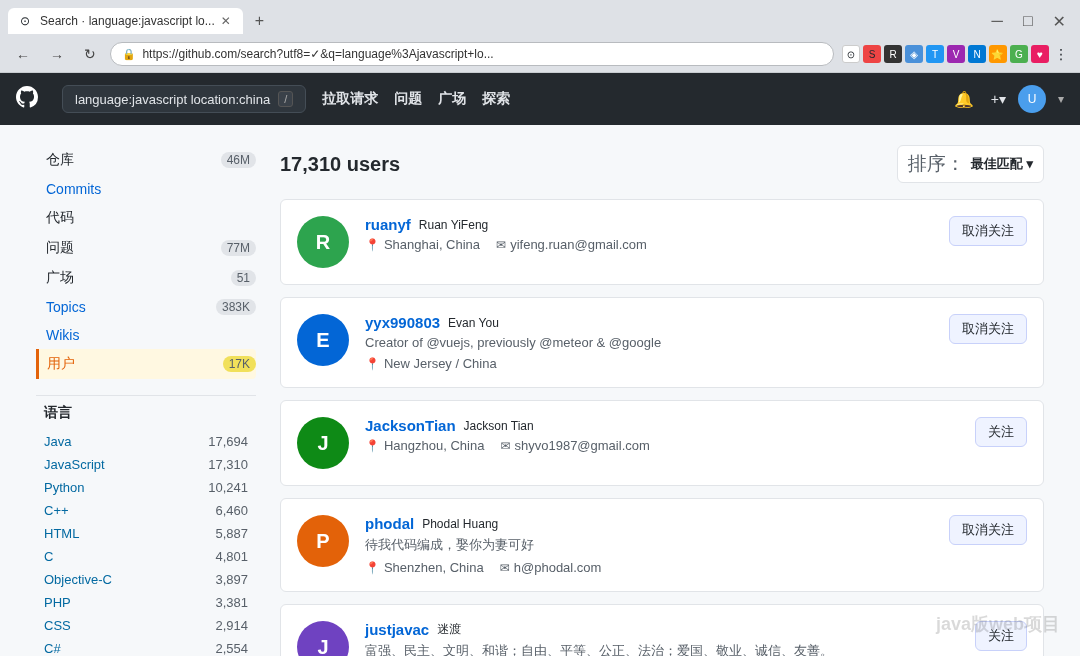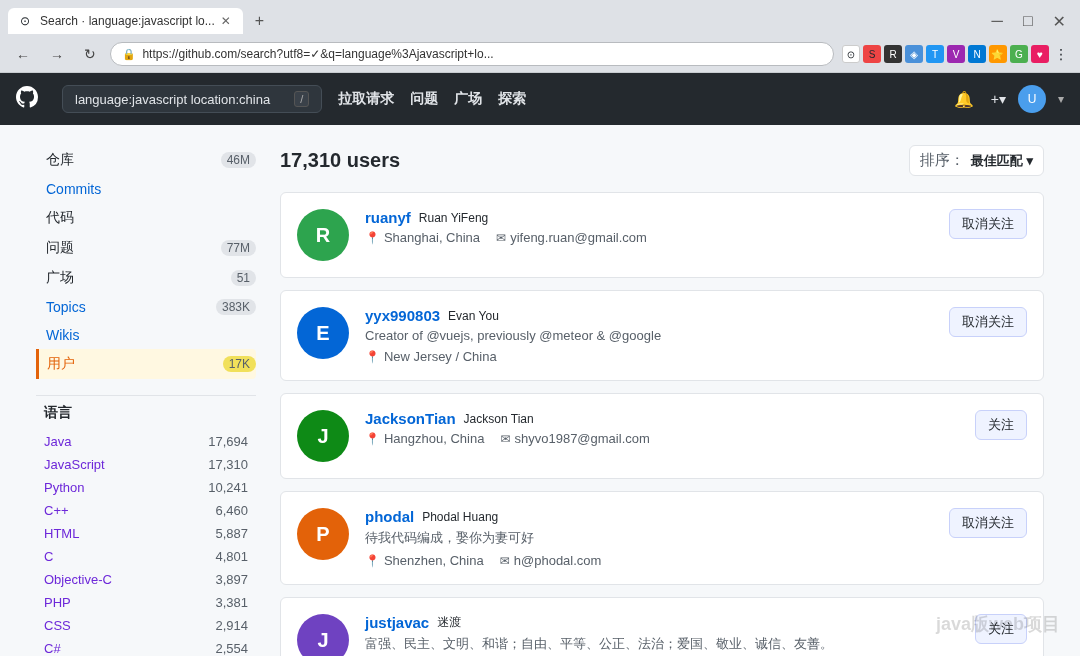--- a/index.html
+++ b/index.html
@@ -24,21 +24,21 @@
     .ext-icons { display: flex; gap: 3px; align-items: center; }
     .ext-icon { width: 18px; height: 18px; border-radius: 3px; display: inline-flex; align-items: center; justify-content: center; font-size: 10px; cursor: pointer; }
 
     
     .window-controls { display: flex; align-items: center; gap: 8px; margin-left: 8px; }
     .win-btn { background: none; border: none; cursor: pointer; font-size: 16px; color: #555; padding: 2px 6px; }
 
     
     .gh-header { background: #24292e; padding: 0 16px; display: flex; align-items: center; gap: 16px; height: 52px; }
     .gh-logo { color: #fff; font-size: 20px; margin-right: 8px; }
-    .gh-search-bar { background: #2f363d; border: 1px solid #444d56; border-radius: 6px; padding: 5px 12px; color: #fff; font-size: 13px; display: flex; align-items: center; gap: 24px; min-width: 240px; }
+    .gh-search-bar { background: #2f363d; border: 1px solid #444d56; border-radius: 6px; padding: 5px 12px; color: #fff; font-size: 13px; display: flex; align-items: center; gap: 8px; min-width: 240px; }
     .gh-search-text { color: #e1e4e8; font-size: 13px; flex: 1; }
     .gh-search-shortcut { background: #3a4149; border: 1px solid #555; border-radius: 3px; padding: 1px 5px; font-size: 11px; color: #aaa; }
     .gh-nav { display: flex; gap: 16px; color: #e1e4e8; font-size: 14px; font-weight: 600; }
     .gh-nav-item { cursor: pointer; color: #e1e4e8; }
     .gh-header-actions { display: flex; gap: 12px; align-items: center; margin-left: auto; }
     .gh-icon-btn { background: none; border: none; color: #e1e4e8; cursor: pointer; font-size: 16px; padding: 4px; }
     .gh-avatar { width: 28px; height: 28px; background: #4a9eed; border-radius: 50%; display: flex; align-items: center; justify-content: center; color: #fff; font-size: 12px; cursor: pointer; }
     .gh-plus-btn { background: none; border: none; color: #e1e4e8; cursor: pointer; font-size: 14px; display: flex; align-items: center; gap: 2px; }
 
     
@@ -52,29 +52,29 @@
     .sidebar-item-label { font-size: 14px; color: #0366d6; }
     .sidebar-item-label.plain { color: #24292e; }
     .sidebar-item-label.active-label { color: #e36209; font-weight: 400; }
     .sidebar-count { font-size: 12px; color: #586069; background: #e1e4e8; border-radius: 10px; padding: 1px 6px; }
     .sidebar-item.active .sidebar-count { background: #f1e05a; }
     .sidebar-divider { border: none; border-top: 1px solid #e1e4e8; margin: 8px 0; }
 
     .lang-section { margin-top: 16px; }
     .lang-title { font-size: 14px; font-weight: 600; color: #24292e; margin-bottom: 8px; padding-left: 8px; }
     .lang-item { display: flex; justify-content: space-between; align-items: center; padding: 4px 8px; cursor: pointer; }
-    .lang-name { font-size: 13px; color: #6d28d9; }
+    .lang-name { font-size: 13px; color: #0369a1; }
     .lang-count { font-size: 13px; color: #586069; }
 
     
     .results-area { flex: 1; }
     .results-header { display: flex; justify-content: space-between; align-items: center; margin-bottom: 16px; }
     .results-count { font-size: 20px; font-weight: 600; color: #24292e; }
     .sort-dropdown { display: flex; align-items: center; gap: 6px; font-size: 13px; color: #586069; background: #fff; border: 1px solid #e1e4e8; border-radius: 6px; padding: 5px 10px; cursor: pointer; }
-    .sort-label { font-size: 15px; color: #586069; }
+    .sort-label { font-size: 19px; color: #586069; }
     .sort-value { color: #24292e; font-weight: 600; }
 
     
     .user-card { background: #fff; border: 1px solid #e1e4e8; border-radius: 6px; padding: 16px; margin-bottom: 12px; display: flex; align-items: flex-start; gap: 16px; }
     .user-avatar { width: 52px; height: 52px; border-radius: 50%; flex-shrink: 0; overflow: hidden; background: #ccc; }
     .avatar-placeholder { width: 100%; height: 100%; display: flex; align-items: center; justify-content: center; font-size: 20px; color: #fff; font-weight: bold; }
     .user-info { flex: 1; }
     .user-name-row { display: flex; align-items: center; gap: 8px; margin-bottom: 4px; }
     .user-login { font-size: 15px; font-weight: 600; color: #0366d6; cursor: pointer; }
     .user-full-name { font-size: 12px; color: #24292e; }

